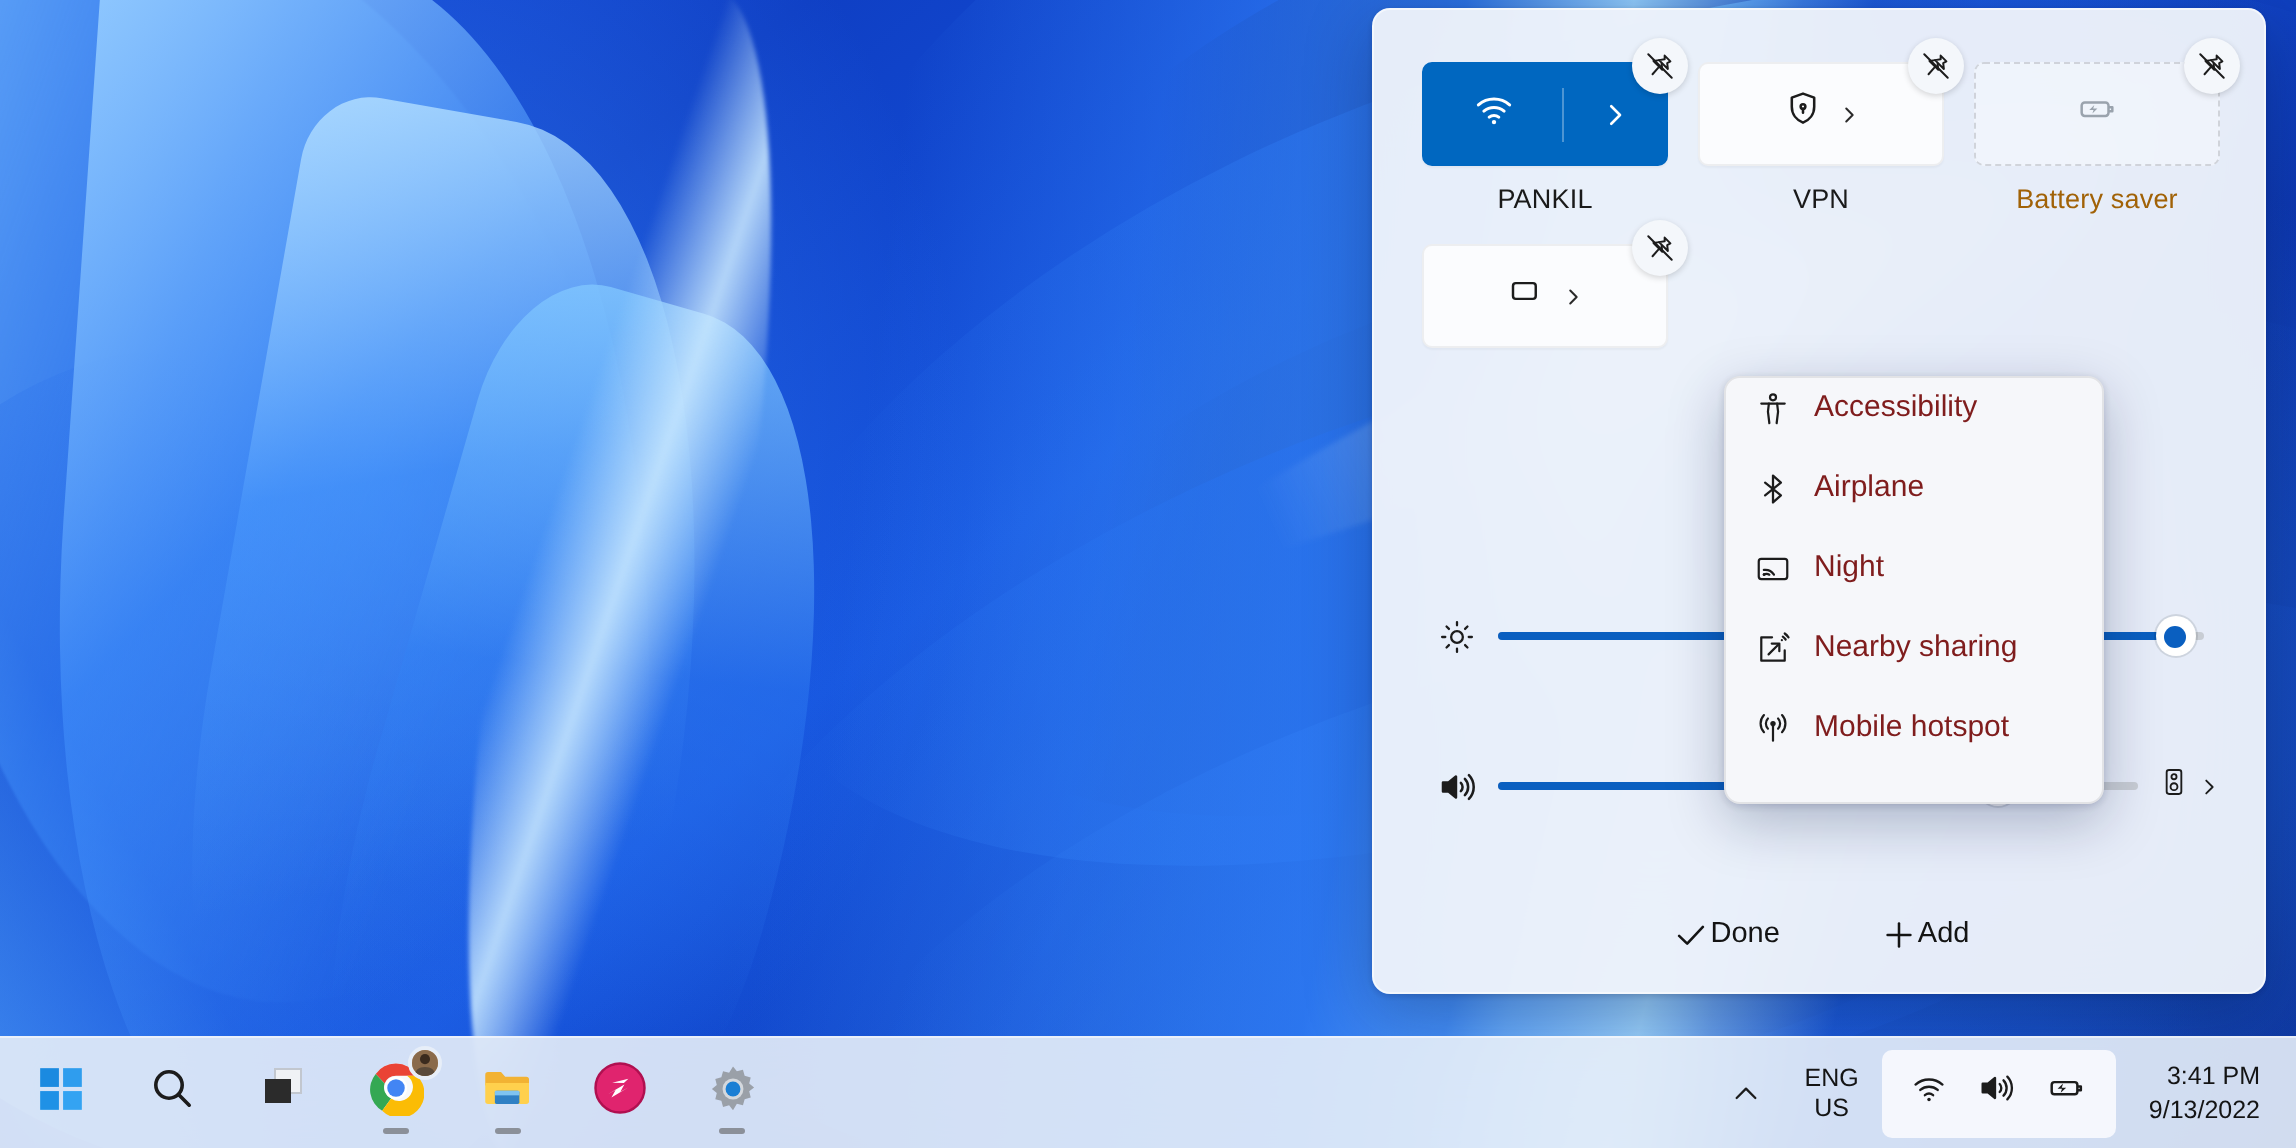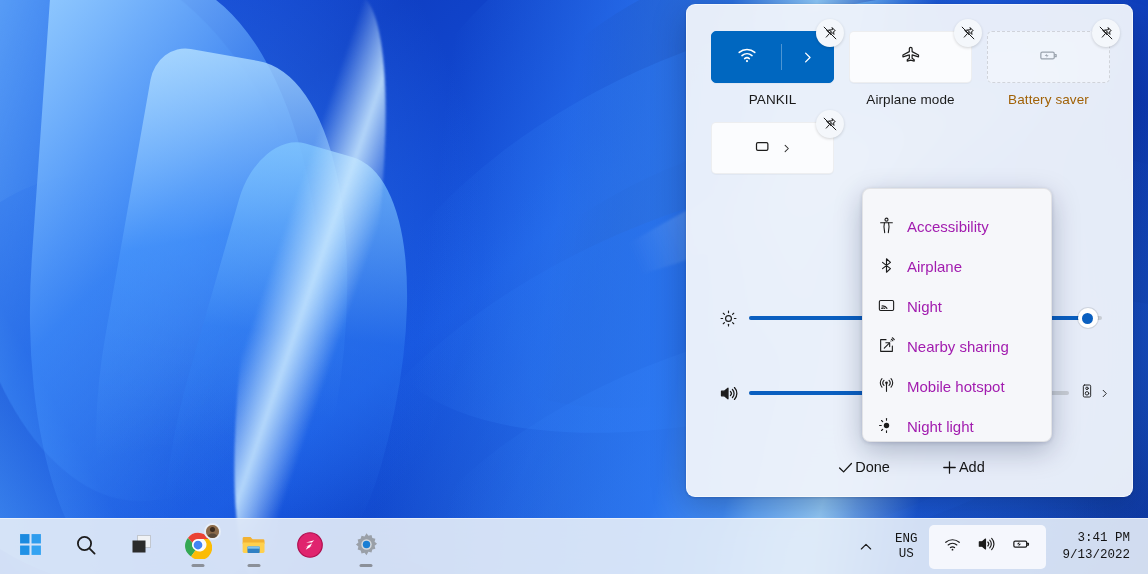--- a/index.html
+++ b/index.html
@@ -221,23 +221,23 @@
     position:absolute;
     left:862px; top:188px; width:190px;
     background:#f6f7fa;
     border:1px solid rgba(0,0,0,0.08);
     border-radius:8px;
     box-shadow:0 9px 28px rgba(0,20,60,0.26), 0 1px 4px rgba(0,20,60,0.16);
     padding:6px 0;
     z-index:40;
   }
   .menu-item {
-    display:flex; align-items:flex-end;
+    display:flex; align-items:flex-start;
     height:40px; padding:0 12px 0 14px;
-    font-size:15px; color:#a21caf;
+    font-size:15px; color:#7f1d1d;
   }
   .menu-item .mi-icon { width:30px; flex:0 0 30px; display:flex; align-items:center; color:#1c1c1c; }
   .menu-item .mi-label { white-space:nowrap; }
 
   
   #taskbar {
     position:absolute; left:0; bottom:0; width:1148px; height:56px;
     background:rgba(231,238,248,0.90);
     backdrop-filter:blur(28px);
     border-top:1px solid rgba(255,255,255,0.5);
@@ -248,21 +248,21 @@
     position:relative;
     width:44px; height:44px;
     border-radius:5px;
     display:flex; align-items:center; justify-content:center;
   }
   .tb-running::after {
     content:""; position:absolute; bottom:2px; left:50%; transform:translateX(-50%);
     width:13px; height:3px; border-radius:2px; background:#8b9099;
   }
   .tb-right {
-    margin-left:auto; display:flex; align-items:center; gap:2px; padding-right:12px;font-family:Liberation Mono, monospace;
+    margin-left:auto; display:flex; align-items:center; gap:2px; padding-right:12px;
   }
   .tb-chevron { width:34px; height:40px; display:flex; align-items:center; justify-content:center; color:#1c1c1c; }
   .tb-lang {
     display:flex; flex-direction:column; align-items:center; justify-content:center;
     font-size:12.5px; line-height:15px; color:#141414; padding:0 10px; height:42px;
   }
   .tb-tray {
     display:flex; align-items:center; gap:14px;
     padding:0 14px; height:44px; border-radius:5px;
     background:rgba(252,253,255,0.82);
@@ -318,39 +318,46 @@
         <svg width="16" height="16" viewBox="0 0 24 24" fill="none" stroke="#1c1c1c" stroke-width="1.5" stroke-linecap="round" stroke-linejoin="round">
           <path d="M15.5 4.2l4.3 4.3-2.4 1.3.5 4.4-6.6-6.6 4.2-.6z"></path>
           <path d="M11.3 7.6l-4.2.6 6.6 6.6-.5-4.4"></path>
           <line x1="10.6" y1="13.4" x2="6.4" y2="18.2"></line>
           <line x1="3.2" y1="3.2" x2="20.8" y2="20.8"></line>
         </svg>
       </div>
       <div class="tile-label">PANKIL</div>
     </div>
 
-
     <div class="tile-cell">
       <div class="tile">
         <span>
-          <svg width="22" height="22" viewBox="0 0 24 24" fill="none" stroke="#1c1c1c" stroke-width="1.3" stroke-linejoin="round">
-            <path d="M10.2 5.2c0-.9.7-1.6 1.5-1.6s1.5.7 1.5 1.6v3.1l7 3.8v1.9l-7-2.1v3.6l2.3 1.6v1.5l-3.8-1-3.8 1v-1.5l2.3-1.6v-3.6l-7 2.1v-1.9l7-3.8z"></path>
+          <svg width="21" height="21" viewBox="0 0 24 24" fill="none" stroke="#1c1c1c" stroke-width="1.45" stroke-linecap="round" stroke-linejoin="round">
+            <path d="M12 3.2l6.4 2.3v5.2c0 4.3-2.7 7.6-6.4 9.1-3.7-1.5-6.4-4.8-6.4-9.1V5.5z"></path>
+            <circle cx="12" cy="10.6" r="1.35"></circle>
+            <line x1="12" y1="11.9" x2="12" y2="14.2"></line>
+          </svg>
+        </span>
+        <span class="inline-chev">
+          <svg width="11" height="11" viewBox="0 0 24 24" fill="none" stroke="#2a2a2a" stroke-width="2.2" stroke-linecap="round" stroke-linejoin="round">
+            <polyline points="9 5 16 12 9 19"></polyline>
           </svg>
         </span>
       </div>
       <div class="unpin-badge">
         <svg width="16" height="16" viewBox="0 0 24 24" fill="none" stroke="#1c1c1c" stroke-width="1.5" stroke-linecap="round" stroke-linejoin="round">
           <path d="M15.5 4.2l4.3 4.3-2.4 1.3.5 4.4-6.6-6.6 4.2-.6z"></path>
           <path d="M11.3 7.6l-4.2.6 6.6 6.6-.5-4.4"></path>
           <line x1="10.6" y1="13.4" x2="6.4" y2="18.2"></line>
           <line x1="3.2" y1="3.2" x2="20.8" y2="20.8"></line>
         </svg>
       </div>
-      <div class="tile-label">Airplane mode</div>
-    </div>
+      <div class="tile-label">VPN</div>
+    </div>
+
 
     <div class="tile-cell">
       <div class="tile disabled">
         <span>
           <svg width="23" height="23" viewBox="0 0 24 24" fill="none" stroke="#9aa3ad" stroke-width="1.3" stroke-linecap="round" stroke-linejoin="round">
             <rect x="4" y="8.6" width="14" height="7" rx="1.6"></rect>
             <path d="M18.6 11.1h1.4v2.1h-1.4"></path>
             <path d="M10.6 9.9l-2.6 2.6h2.2l-.6 1.9 2.6-2.6h-2.2z" fill="#9aa3ad" stroke="none"></path>
           </svg>
         </span>
@@ -516,33 +523,20 @@
         <line x1="12" y1="10.3" x2="12" y2="19.4"></line>
         <path d="M8.8 5.4a4.6 4.6 0 0 0 0 6.4"></path>
         <path d="M15.2 5.4a4.6 4.6 0 0 1 0 6.4"></path>
         <path d="M6.3 3.2a7.9 7.9 0 0 0 0 10.8"></path>
         <path d="M17.7 3.2a7.9 7.9 0 0 1 0 10.8"></path>
       </svg>
     </span>
     <span class="mi-label">Mobile hotspot</span>
   </div>
 
-  <div class="menu-item">
-    <span class="mi-icon">
-      <svg width="19" height="19" viewBox="0 0 24 24" fill="none" stroke="#1c1c1c" stroke-width="1.4" stroke-linecap="round">
-        <circle cx="12" cy="12" r="3.4" fill="#1c1c1c" stroke="none"></circle>
-        <line x1="12" y1="3.2" x2="12" y2="5.4"></line>
-        <line x1="12" y1="18.6" x2="12" y2="20.8"></line>
-        <line x1="3.2" y1="12" x2="5.4" y2="12"></line>
-        <line x1="5.7" y1="5.7" x2="7.2" y2="7.2"></line>
-        <line x1="5.7" y1="18.3" x2="7.2" y2="16.8"></line>
-      </svg>
-    </span>
-    <span class="mi-label">Night light</span>
-  </div>
 </div>
 
 <div id="taskbar">
   <div class="tb-left">
 
     <div class="tb-app">
       <span>
         <svg width="25" height="25" viewBox="0 0 24 24">
           <rect x="2" y="2" width="9" height="9" fill="#1b8ae0"></rect>
           <rect x="13" y="2" width="9" height="9" fill="#2f9dee"></rect>

